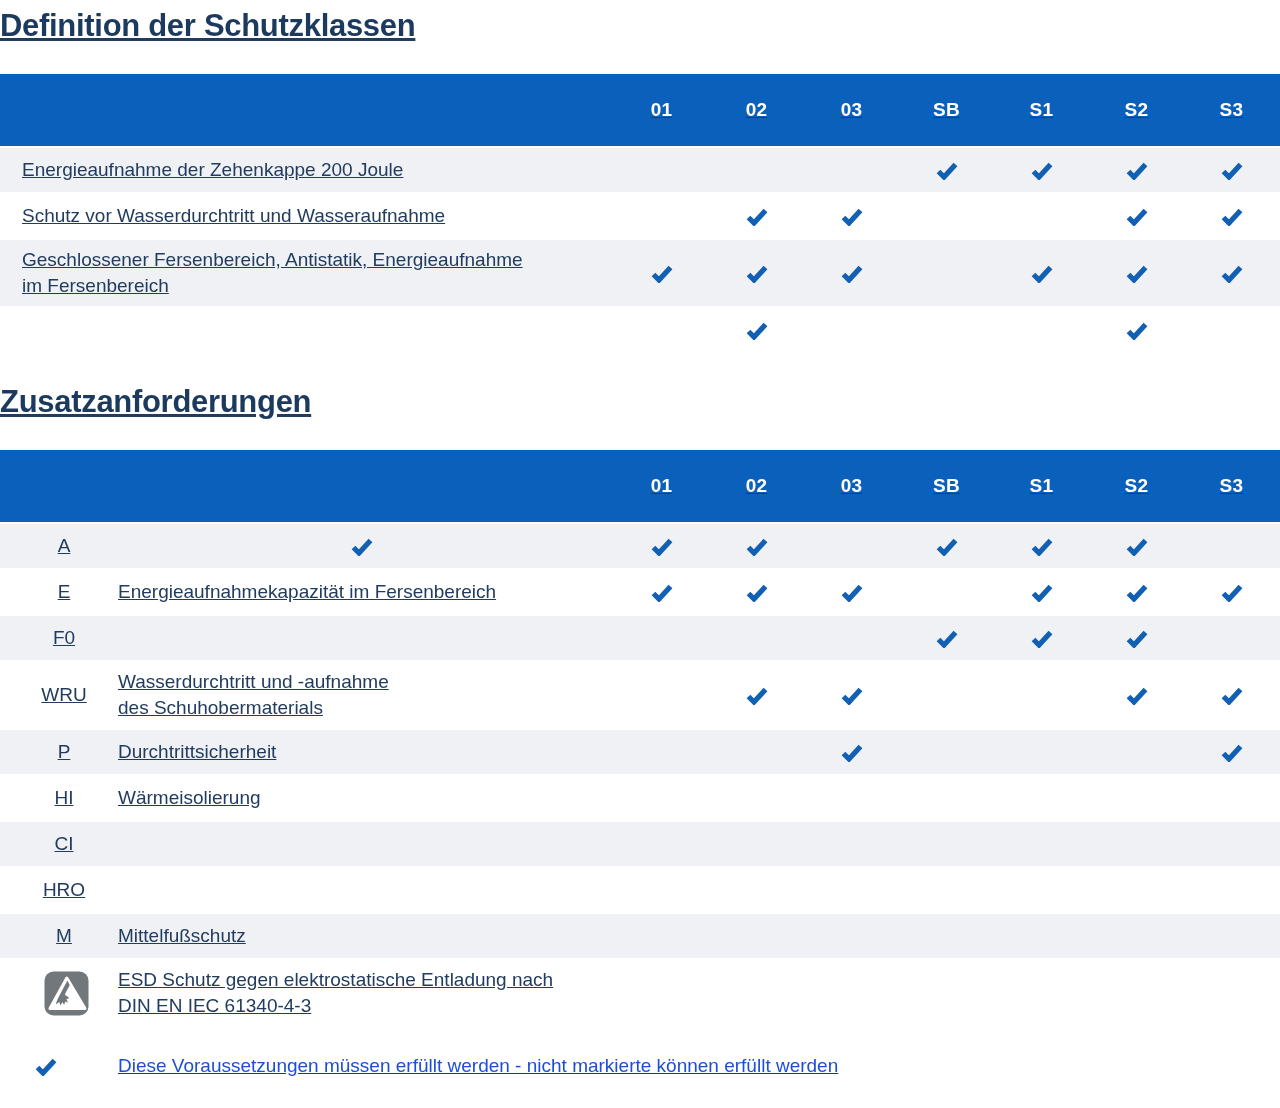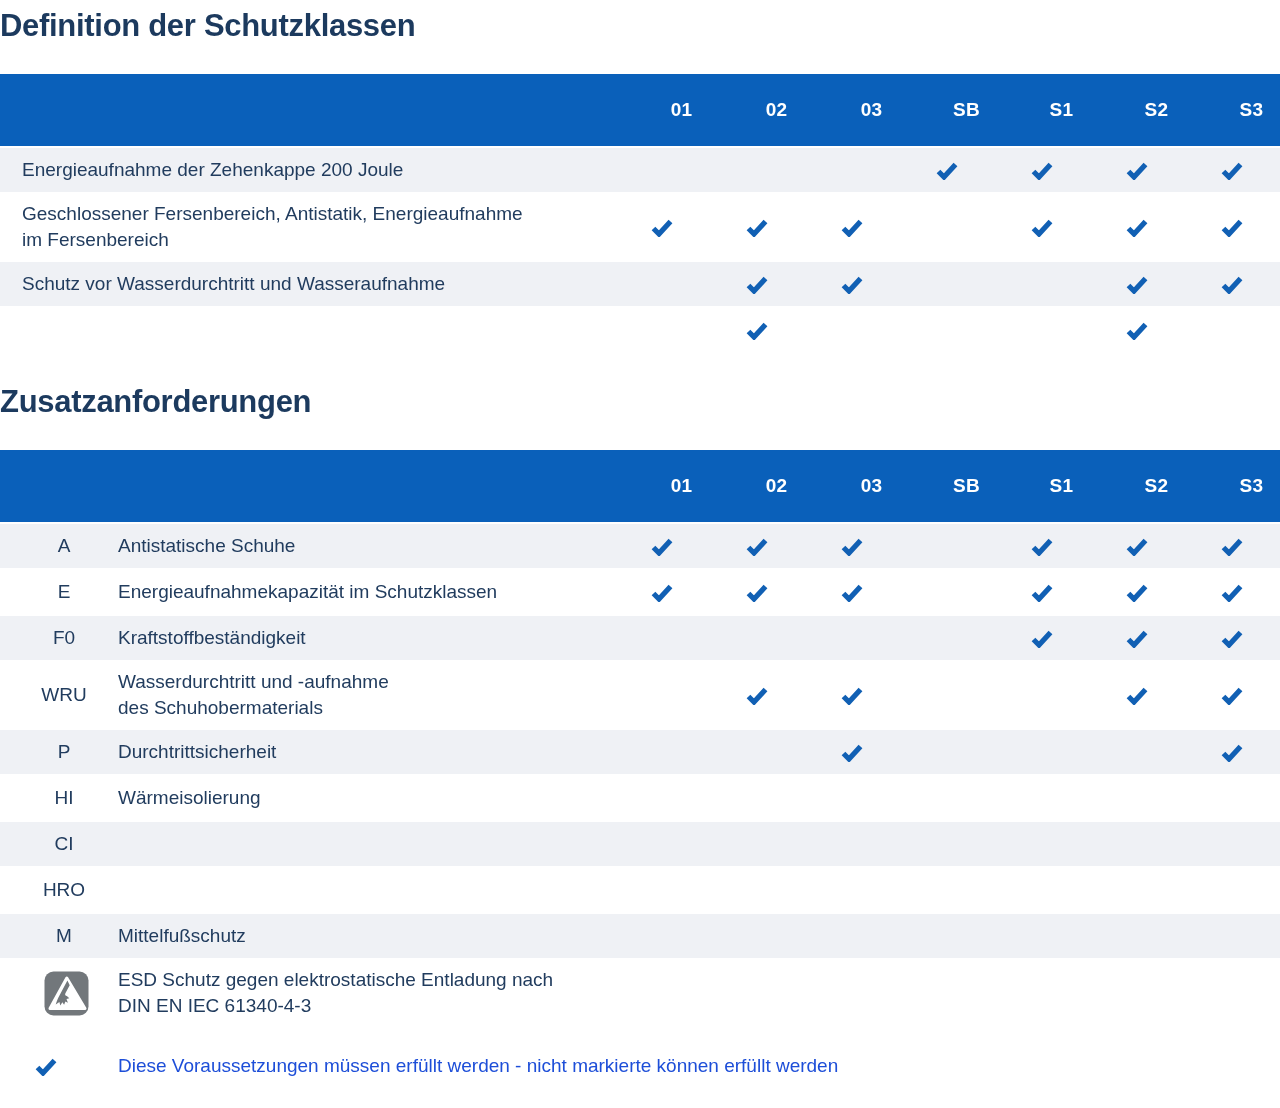--- a/index.html
+++ b/index.html
@@ -2,33 +2,33 @@
 <html><head>
 <meta charset="utf-8">
 <style>
   * { box-sizing: border-box; margin: 0; padding: 0; }
   html, body { background: #ffffff; }
   body {
     width: 1280px; height: 1108px; overflow: hidden;
     font-family: "Liberation Sans", sans-serif;
     color: #213c5e;
   }
-  .page { width: 1280px; height: 1108px; position: relative; }
+  .page { width: 1280px; height: 1108px; position: relative; text-decoration: underline; }
 
   h1.sec-title {
     font-size: 31px; font-weight: bold; color: #1c3a5e;
     letter-spacing: -0.3px; line-height: 1.1;
   }
   #title1 { padding-top: 9px; }
   #title2 { margin-top: 33px; }
 
   .table { width: 1280px; margin-top: 31px; }
 
   .thead {
-    background: #0a60ba; height: 72px; display: grid; align-items: center; padding-left: 20px;
+    background: #0a60ba; height: 72px; display: grid; align-items: center;
   }
   .t1 .thead, .t1 .row { grid-template-columns: 614px repeat(7, 95px); }
   .t2 .thead, .t2 .row { grid-template-columns: 110px 504px repeat(7, 95px); }
 
   .col-h {
     text-align: center; color: #ffffff; font-weight: bold; font-size: 19px;
     letter-spacing: 0.3px;
   }
 
   .row {
@@ -97,20 +97,46 @@
             <path d="M2.5 10.5 L8 16 L19.5 3.5" fill="none" stroke="#1160b4" stroke-width="5.2"></path>
           </svg>
         </div>
         <div class="cell-chk">
           <svg class="chk" width="22" height="19" viewBox="0 0 22 19">
             <path d="M2.5 10.5 L8 16 L19.5 3.5" fill="none" stroke="#1160b4" stroke-width="5.2"></path>
           </svg>
         </div>
       </div>
       <div class="row">
+        <div class="cell-desc">Schutz vor Wasserdurchtritt und Wasseraufnahme</div>
+        <div class="cell-chk"></div>
+        <div class="cell-chk">
+          <svg class="chk" width="22" height="19" viewBox="0 0 22 19">
+            <path d="M2.5 10.5 L8 16 L19.5 3.5" fill="none" stroke="#1160b4" stroke-width="5.2"></path>
+          </svg>
+        </div>
+        <div class="cell-chk">
+          <svg class="chk" width="22" height="19" viewBox="0 0 22 19">
+            <path d="M2.5 10.5 L8 16 L19.5 3.5" fill="none" stroke="#1160b4" stroke-width="5.2"></path>
+          </svg>
+        </div>
+        <div class="cell-chk"></div>
+        <div class="cell-chk"></div>
+        <div class="cell-chk">
+          <svg class="chk" width="22" height="19" viewBox="0 0 22 19">
+            <path d="M2.5 10.5 L8 16 L19.5 3.5" fill="none" stroke="#1160b4" stroke-width="5.2"></path>
+          </svg>
+        </div>
+        <div class="cell-chk">
+          <svg class="chk" width="22" height="19" viewBox="0 0 22 19">
+            <path d="M2.5 10.5 L8 16 L19.5 3.5" fill="none" stroke="#1160b4" stroke-width="5.2"></path>
+          </svg>
+        </div>
+      </div>
+      <div class="row">
         <div class="cell-desc">Geschlossener Fersenbereich, Antistatik, Energieaufnahme
 im Fersenbereich</div>
         <div class="cell-chk">
           <svg class="chk" width="22" height="19" viewBox="0 0 22 19">
             <path d="M2.5 10.5 L8 16 L19.5 3.5" fill="none" stroke="#1160b4" stroke-width="5.2"></path>
           </svg>
         </div>
         <div class="cell-chk">
           <svg class="chk" width="22" height="19" viewBox="0 0 22 19">
             <path d="M2.5 10.5 L8 16 L19.5 3.5" fill="none" stroke="#1160b4" stroke-width="5.2"></path>
@@ -120,46 +146,20 @@
           <svg class="chk" width="22" height="19" viewBox="0 0 22 19">
             <path d="M2.5 10.5 L8 16 L19.5 3.5" fill="none" stroke="#1160b4" stroke-width="5.2"></path>
           </svg>
         </div>
         <div class="cell-chk"></div>
         <div class="cell-chk">
           <svg class="chk" width="22" height="19" viewBox="0 0 22 19">
             <path d="M2.5 10.5 L8 16 L19.5 3.5" fill="none" stroke="#1160b4" stroke-width="5.2"></path>
           </svg>
         </div>
-        <div class="cell-chk">
-          <svg class="chk" width="22" height="19" viewBox="0 0 22 19">
-            <path d="M2.5 10.5 L8 16 L19.5 3.5" fill="none" stroke="#1160b4" stroke-width="5.2"></path>
-          </svg>
-        </div>
-        <div class="cell-chk">
-          <svg class="chk" width="22" height="19" viewBox="0 0 22 19">
-            <path d="M2.5 10.5 L8 16 L19.5 3.5" fill="none" stroke="#1160b4" stroke-width="5.2"></path>
-          </svg>
-        </div>
-      </div>
-      <div class="row">
-        <div class="cell-desc">Schutz vor Wasserdurchtritt und Wasseraufnahme</div>
-        <div class="cell-chk"></div>
-        <div class="cell-chk">
-          <svg class="chk" width="22" height="19" viewBox="0 0 22 19">
-            <path d="M2.5 10.5 L8 16 L19.5 3.5" fill="none" stroke="#1160b4" stroke-width="5.2"></path>
-          </svg>
-        </div>
-        <div class="cell-chk">
-          <svg class="chk" width="22" height="19" viewBox="0 0 22 19">
-            <path d="M2.5 10.5 L8 16 L19.5 3.5" fill="none" stroke="#1160b4" stroke-width="5.2"></path>
-          </svg>
-        </div>
-        <div class="cell-chk"></div>
-        <div class="cell-chk"></div>
         <div class="cell-chk">
           <svg class="chk" width="22" height="19" viewBox="0 0 22 19">
             <path d="M2.5 10.5 L8 16 L19.5 3.5" fill="none" stroke="#1160b4" stroke-width="5.2"></path>
           </svg>
         </div>
         <div class="cell-chk">
           <svg class="chk" width="22" height="19" viewBox="0 0 22 19">
             <path d="M2.5 10.5 L8 16 L19.5 3.5" fill="none" stroke="#1160b4" stroke-width="5.2"></path>
           </svg>
         </div>
@@ -192,21 +192,20 @@
         <div class="col-h">01</div>
         <div class="col-h">02</div>
         <div class="col-h">03</div>
         <div class="col-h">SB</div>
         <div class="col-h">S1</div>
         <div class="col-h">S2</div>
         <div class="col-h">S3</div>
       </div>
       <div class="row">
         <div class="cell-code">A</div>
-        <div class="cell-desc">Antistatische Schuhe</div>
         <div class="cell-chk">
           <svg class="chk" width="22" height="19" viewBox="0 0 22 19">
             <path d="M2.5 10.5 L8 16 L19.5 3.5" fill="none" stroke="#1160b4" stroke-width="5.2"></path>
           </svg>
         </div>
         <div class="cell-chk">
           <svg class="chk" width="22" height="19" viewBox="0 0 22 19">
             <path d="M2.5 10.5 L8 16 L19.5 3.5" fill="none" stroke="#1160b4" stroke-width="5.2"></path>
           </svg>
         </div>
@@ -227,21 +226,21 @@
           </svg>
         </div>
         <div class="cell-chk">
           <svg class="chk" width="22" height="19" viewBox="0 0 22 19">
             <path d="M2.5 10.5 L8 16 L19.5 3.5" fill="none" stroke="#1160b4" stroke-width="5.2"></path>
           </svg>
         </div>
       </div>
       <div class="row">
         <div class="cell-code">E</div>
-        <div class="cell-desc">Energieaufnahmekapazität im Schutzklassen</div>
+        <div class="cell-desc">Energieaufnahmekapazität im Fersenbereich</div>
         <div class="cell-chk">
           <svg class="chk" width="22" height="19" viewBox="0 0 22 19">
             <path d="M2.5 10.5 L8 16 L19.5 3.5" fill="none" stroke="#1160b4" stroke-width="5.2"></path>
           </svg>
         </div>
         <div class="cell-chk">
           <svg class="chk" width="22" height="19" viewBox="0 0 22 19">
             <path d="M2.5 10.5 L8 16 L19.5 3.5" fill="none" stroke="#1160b4" stroke-width="5.2"></path>
           </svg>
         </div>
@@ -262,21 +261,20 @@
           </svg>
         </div>
         <div class="cell-chk">
           <svg class="chk" width="22" height="19" viewBox="0 0 22 19">
             <path d="M2.5 10.5 L8 16 L19.5 3.5" fill="none" stroke="#1160b4" stroke-width="5.2"></path>
           </svg>
         </div>
       </div>
       <div class="row">
         <div class="cell-code">F0</div>
-        <div class="cell-desc">Kraftstoffbeständigkeit</div>
         <div class="cell-chk"></div>
         <div class="cell-chk"></div>
         <div class="cell-chk"></div>
         <div class="cell-chk"></div>
         <div class="cell-chk">
           <svg class="chk" width="22" height="19" viewBox="0 0 22 19">
             <path d="M2.5 10.5 L8 16 L19.5 3.5" fill="none" stroke="#1160b4" stroke-width="5.2"></path>
           </svg>
         </div>
         <div class="cell-chk">

